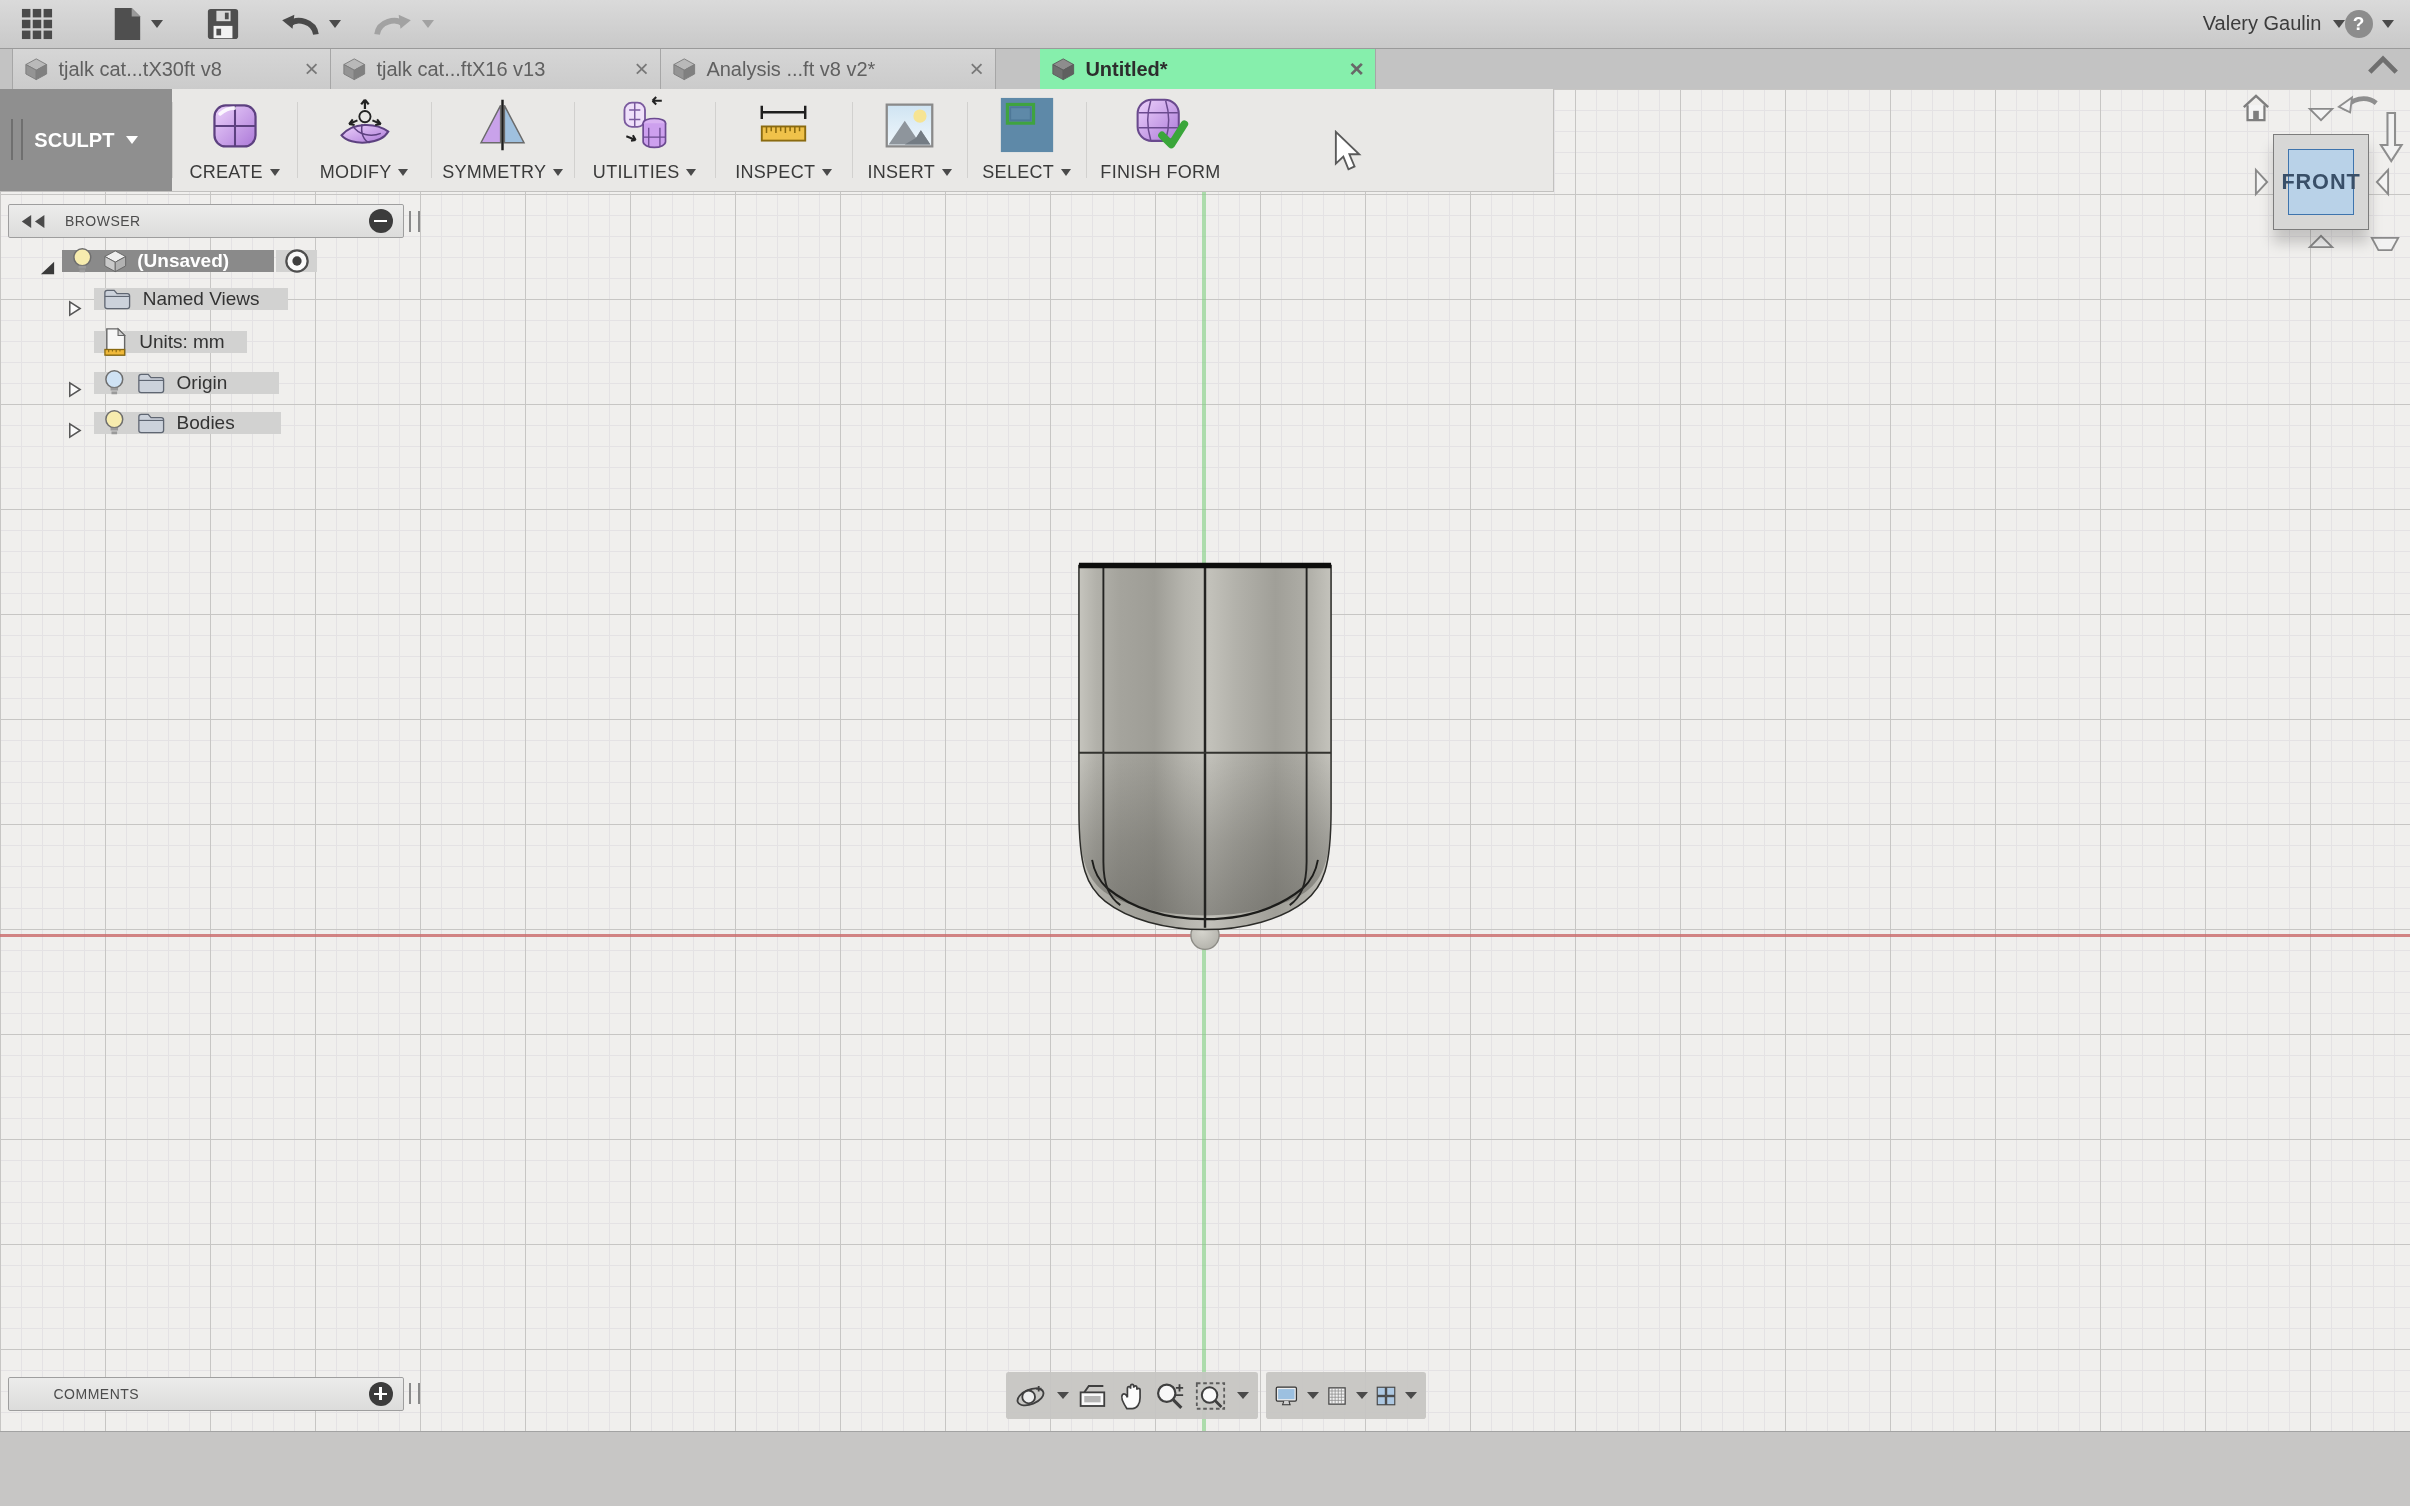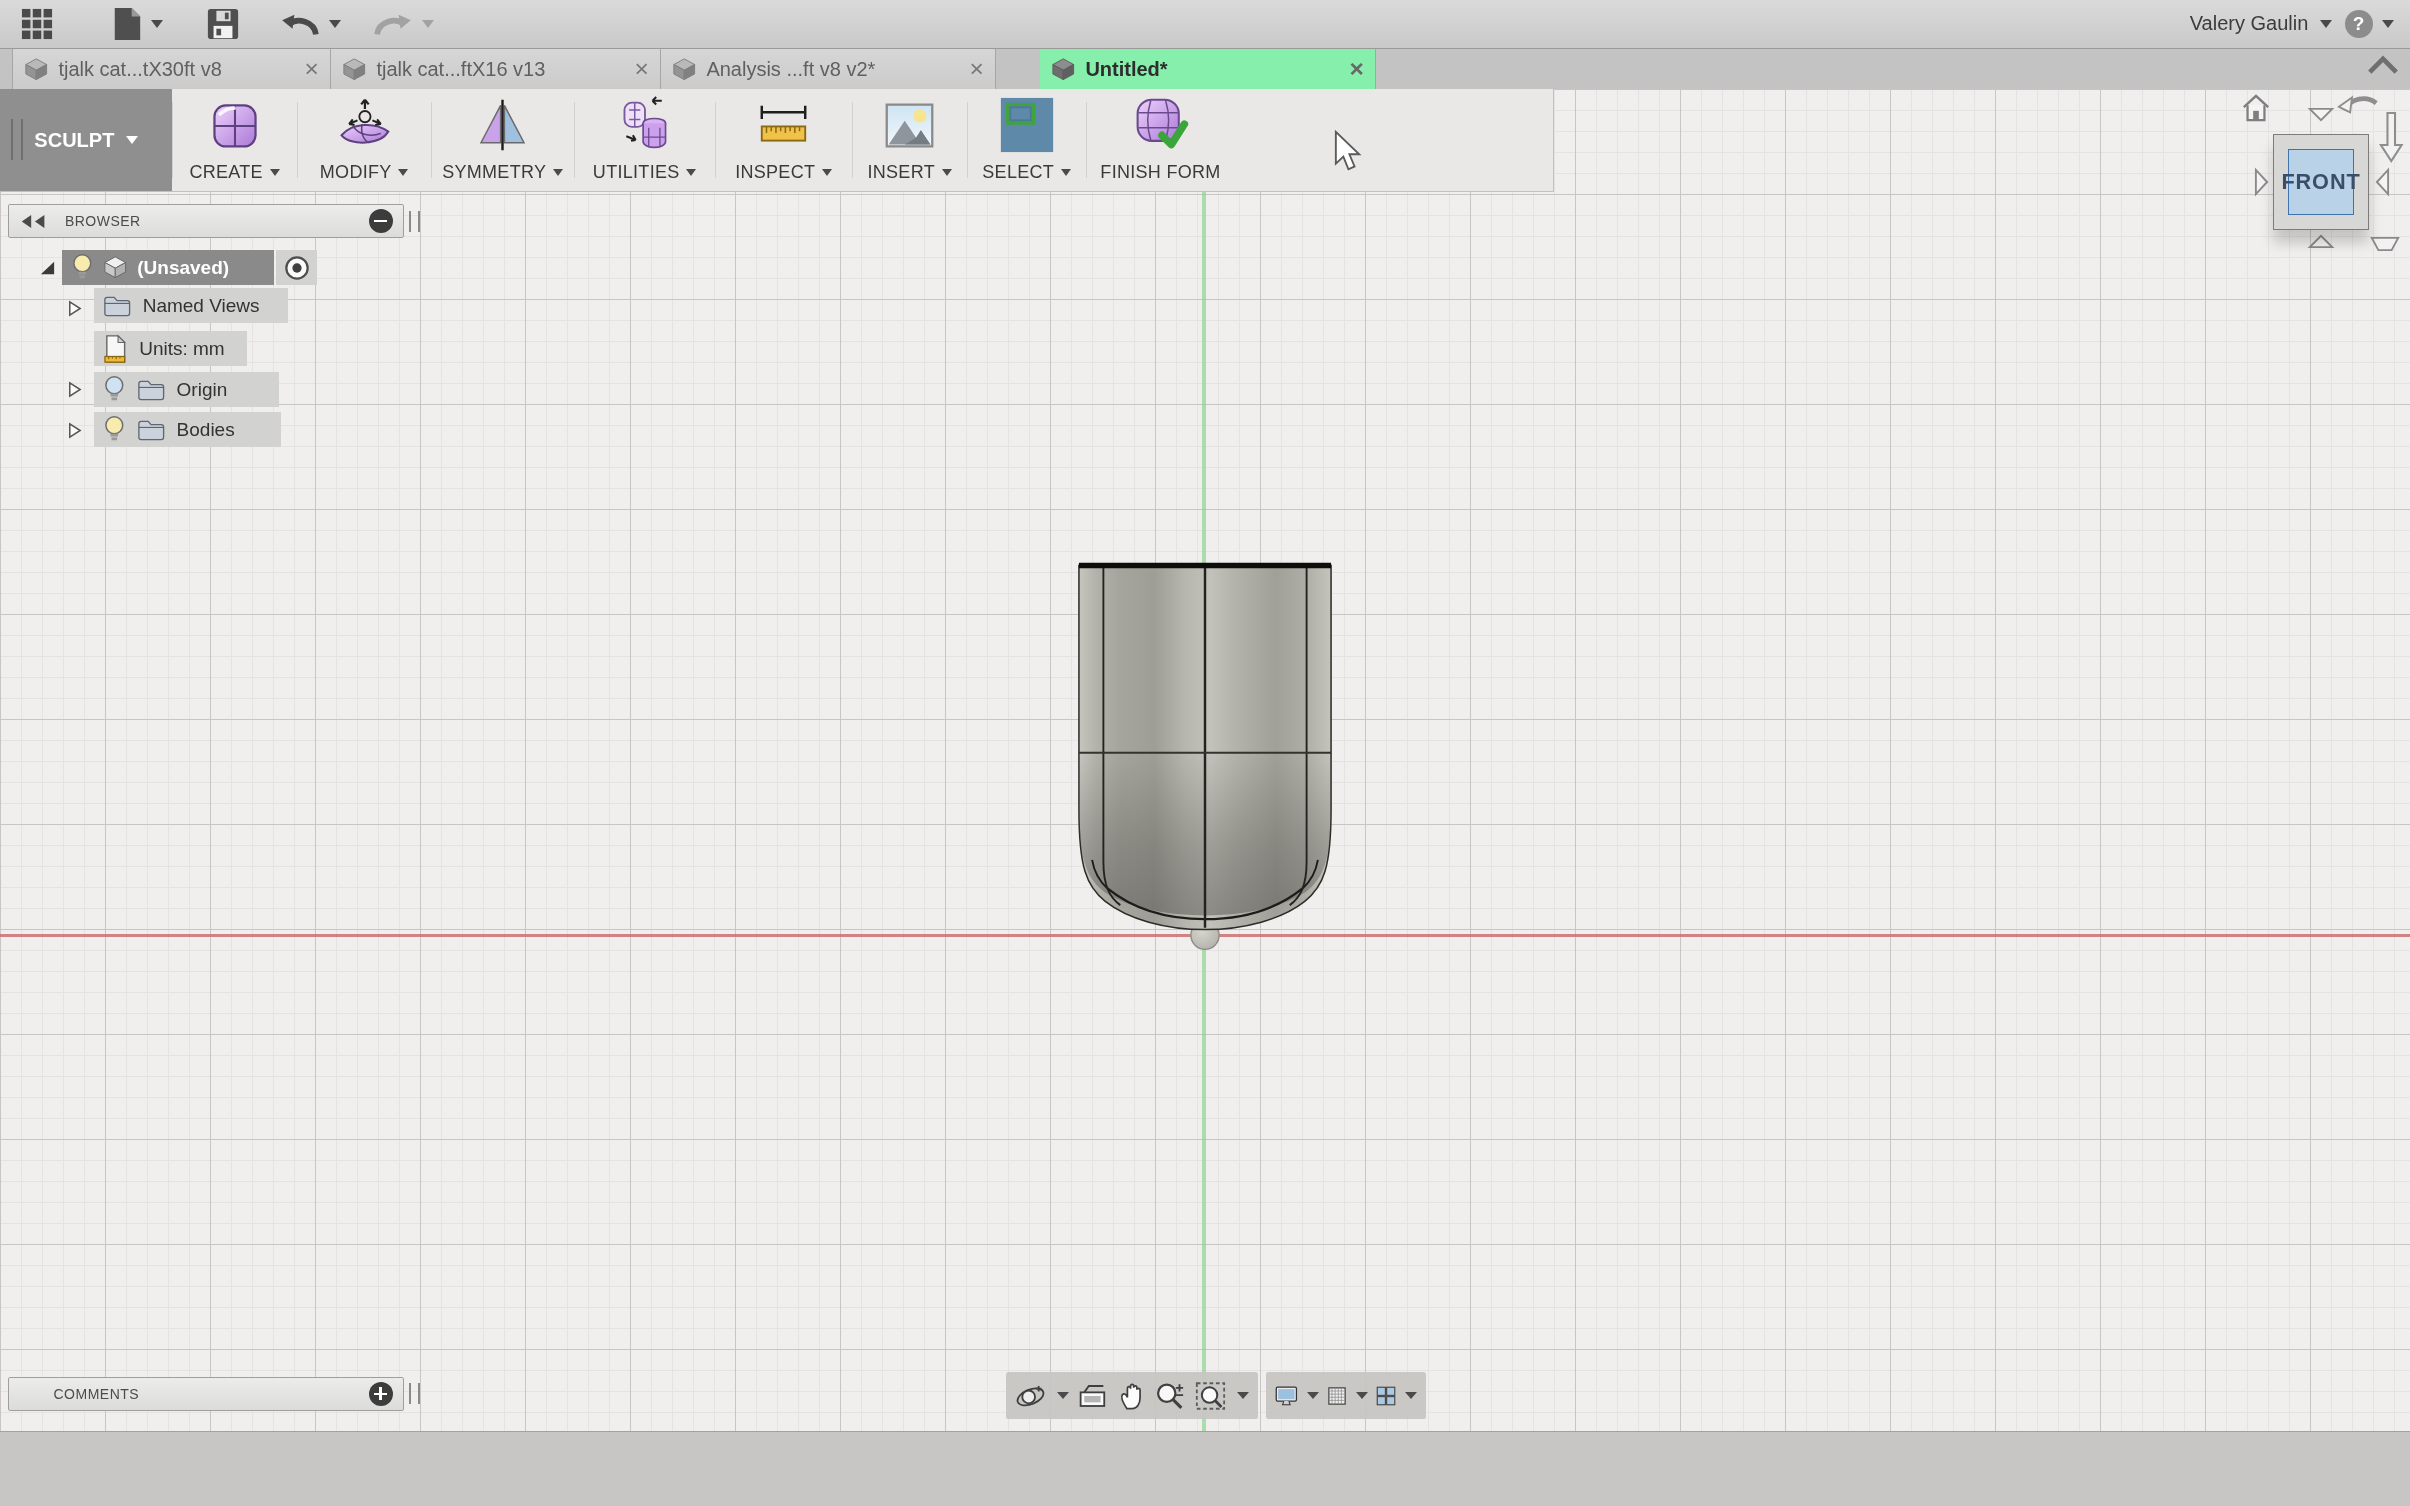--- a/index.html
+++ b/index.html
@@ -24,21 +24,21 @@
 
   
   #appbar { position:absolute; left:0; top:0; width:2411px; height:49px;
     background:linear-gradient(#dadada,#c9c9c9); border-bottom:1.9px solid #9a9a9a;
     display:flex; align-items:center; }
   .abicon { display:flex; align-items:center; }
   .caret { width:0; height:0; border-left:6.6px solid transparent; border-right:6.6px solid transparent;
            border-top:8.5px solid #4a4a4a; display:inline-block; }
   .caret.dim { border-top-color:#a2a2a2; }
   .caret.white { border-top-color:#fff; }
-  #user-area { position:absolute; right:17px; top:0; height:47px; display:flex; align-items:center; gap:13px; }
+  #user-area { position:absolute; right:17px; top:0; height:47px; display:flex; align-items:center; }
   #user-name { font-size:20px; color:#3c3c3c; }
   #help-badge { width:28px; height:28px; border-radius:50%; background:#8c8c8c; color:#fff;
     font-size:19px; font-weight:700; display:flex; align-items:center; justify-content:center; }
 
   
   #tabbar { position:absolute; left:0; top:49px; width:2411px; height:40px; background:#c3c3c3;
             display:flex; align-items:stretch; }
   .tab { display:flex; align-items:center; gap:9.4px; padding:0 11.3px;
          background:linear-gradient(#d6d6d6,#cbcbcb); border-right:0.9px solid #a6a6a6;
          font-size:20px; color:#606060; }
@@ -69,21 +69,21 @@
   .panelbar { position:absolute; height:34px; width:396px; left:7.5px;
     background:linear-gradient(#ececeb,#dcdcdb); border:0.9px solid #9e9e9e; border-radius:1.9px;
     display:flex; align-items:center; }
   .panelbar .ptitle { font-size:14px; font-weight:400; color:#4c4c4c; letter-spacing:0.5px;text-align:right; }
   .circle-btn { width:24.5px; height:24.5px; border-radius:50%; background:#3c3c3c; position:relative; margin-left:auto; margin-right:9.4px; }
   .circle-btn::before { content:""; position:absolute; left:5.6px; top:10.8px; width:13px; height:2.8px; background:#fff; }
   .circle-btn.plus::after { content:""; position:absolute; left:10.8px; top:5.6px; width:2.8px; height:13px; background:#fff; }
   .pgrip { position:absolute; width:11.3px; height:21px;
     border-left:2.8px solid #8a8a8a; border-right:2.8px solid #8a8a8a; }
 
-  .chip { position:absolute; height:35px; background:#d2d2d1; display:flex; align-items:center;
+  .chip { position:absolute; height:22px; background:#d2d2d1; display:flex; align-items:center;
           font-size:19px; color:#333; }
   .chip.dark { background:#8a8a8a; color:#fff; font-weight:700; }
 
   
   #vc-cube { position:absolute; left:2273px; top:134px; width:96px; height:96px;
     background:#d7d7d6; border:1.9px solid #7c7c7c; box-shadow:0 13px 13px rgba(0,0,0,.18); }
   #vc-face { position:absolute; left:14px; top:14px; right:14px; bottom:14px;
     background:#b9d2e8; border:1.9px solid #3e74ad; display:flex; align-items:center; justify-content:center;
     font-size:21.7px; font-weight:700; color:#394f68; letter-spacing:0.9px; }
 

